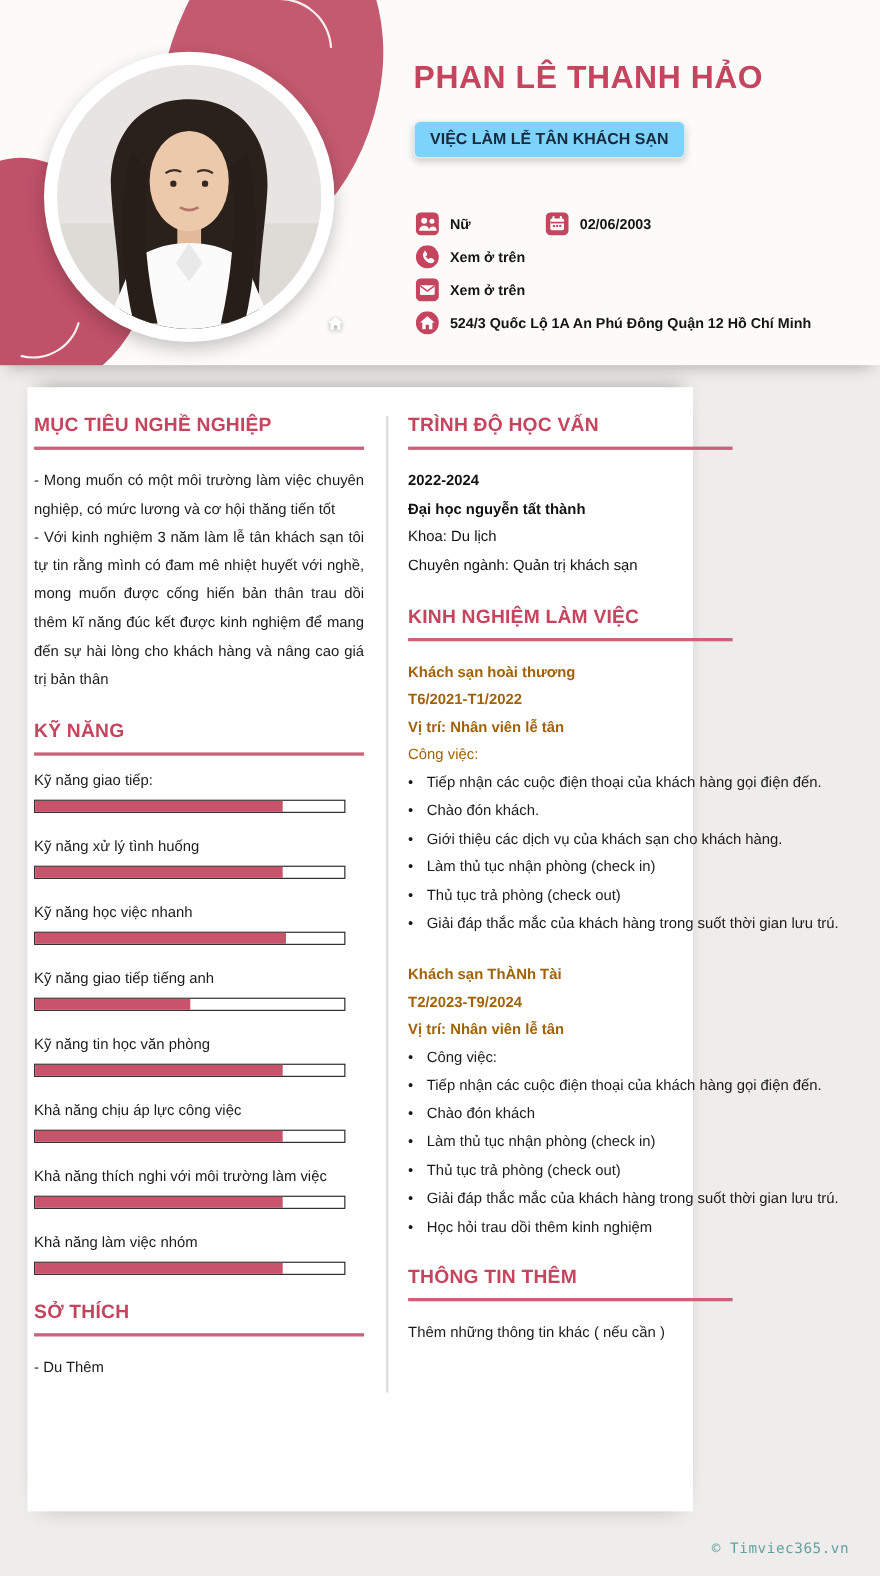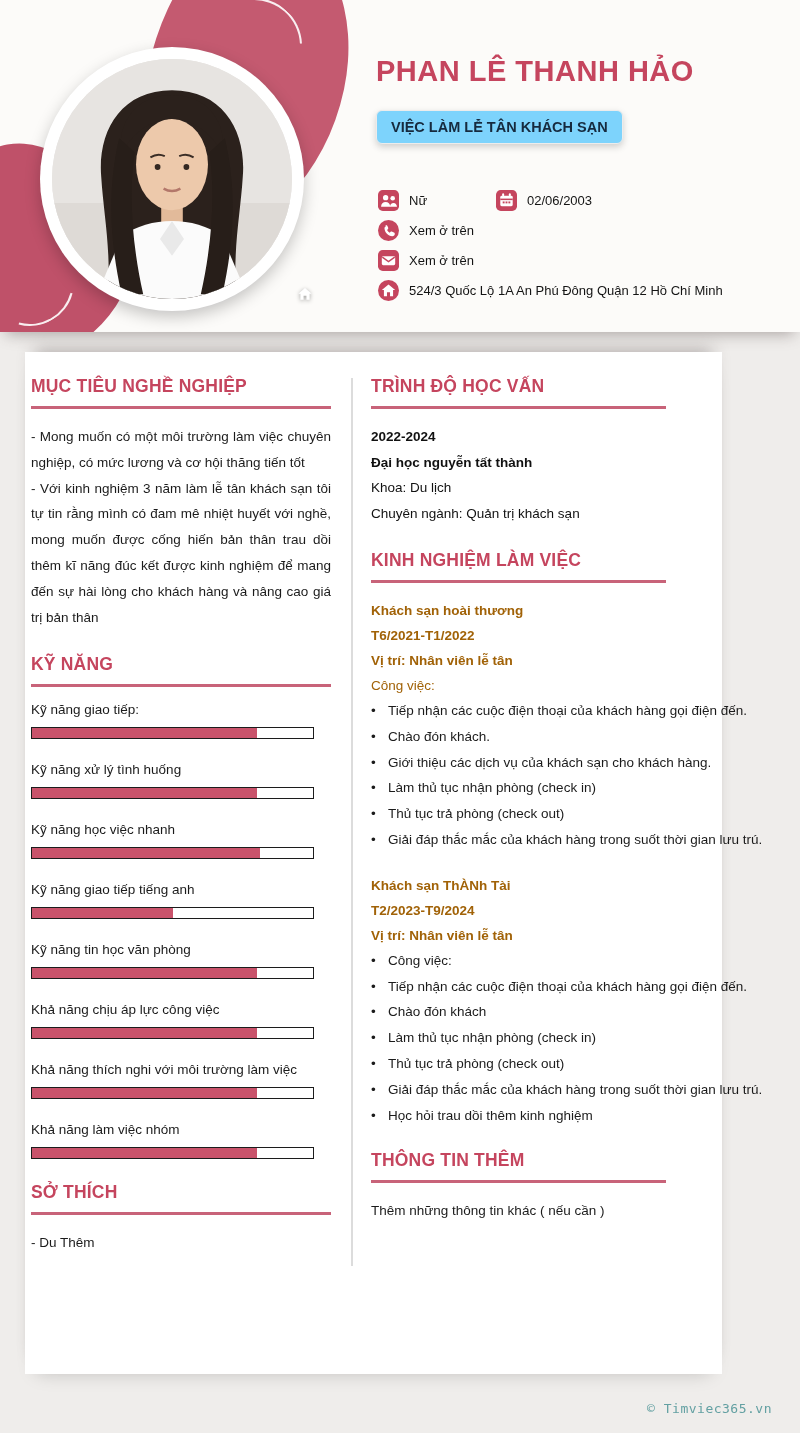--- a/index.html
+++ b/index.html
@@ -16,29 +16,29 @@
   .arc3{left:-14px;top:238px;width:84px;height:84px;transform:rotate(150deg);}
   .photo-ring{position:absolute;left:40px;top:47px;width:264px;height:264px;border-radius:50%;background:#ffffff;box-shadow:0 6px 16px rgba(0,0,0,.22);display:flex;align-items:center;justify-content:center;}
   .photo{width:240px;height:240px;border-radius:50%;overflow:hidden;background:#e7e4e1;}
   .photo svg{display:block;width:100%;height:100%;}
   .float-home{position:absolute;left:296px;top:285px;width:18px;height:18px;filter:drop-shadow(0 1px 2px rgba(0,0,0,.35));}
 
   .name{position:absolute;left:376px;top:55px;width:400px;font-size:29px;font-weight:700;letter-spacing:.5px;color:#c5455e;}
   .badge{position:absolute;left:376px;top:110px;display:inline-block;padding:8px 14px;background:#7dd3fc;border:1px solid #ececec;border-radius:6px;box-shadow:0 3px 7px rgba(0,0,0,.18);font-size:14.5px;font-weight:700;color:#162a3e;}
 
   .contacts{position:absolute;left:378px;top:190px;width:400px;}
-  .c-row{display:flex;align-items:flex-start;height:24px;margin-bottom:6px;}
+  .c-row{display:flex;align-items:flex-end;height:24px;margin-bottom:6px;font-weight:bold;}
   .c-pair{display:flex;align-items:center;}
   .c-pair.first{width:118px;}
   .c-icon{width:21px;height:21px;flex:0 0 21px;margin-right:10px;}
   .c-icon svg{display:block;width:21px;height:21px;}
   .c-text{font-size:13px;color:#141414;}
 
   
-  .card{position:absolute;left:25px;top:352px;width:697px;height:1022px;background:#ffffff;box-shadow:0 -12px 16px -10px rgba(60,50,50,.35),0 10px 18px -12px rgba(0,0,0,.22);}
+  .card{position:absolute;left:25px;top:352px;width:605px;height:1022px;background:#ffffff;box-shadow:0 -12px 16px -10px rgba(60,50,50,.35),0 10px 18px -12px rgba(0,0,0,.22);}
   .divider{position:absolute;left:326px;top:26px;width:2px;height:888px;background:#dcdcdc;}
   .col{position:absolute;top:24px;}
   .col-left{left:6px;width:300px;}
   .col-right{left:346px;width:400px;}
 
   .sec-title{margin:0 0 9px 0;font-size:17.5px;font-weight:700;color:#c5455e;letter-spacing:.2px;}
   .rule{height:3px;background:#c86379;margin:0 0 15px 0;}
   .col-right .rule{width:295px;}
   .mt{margin-top:24px;}
 

